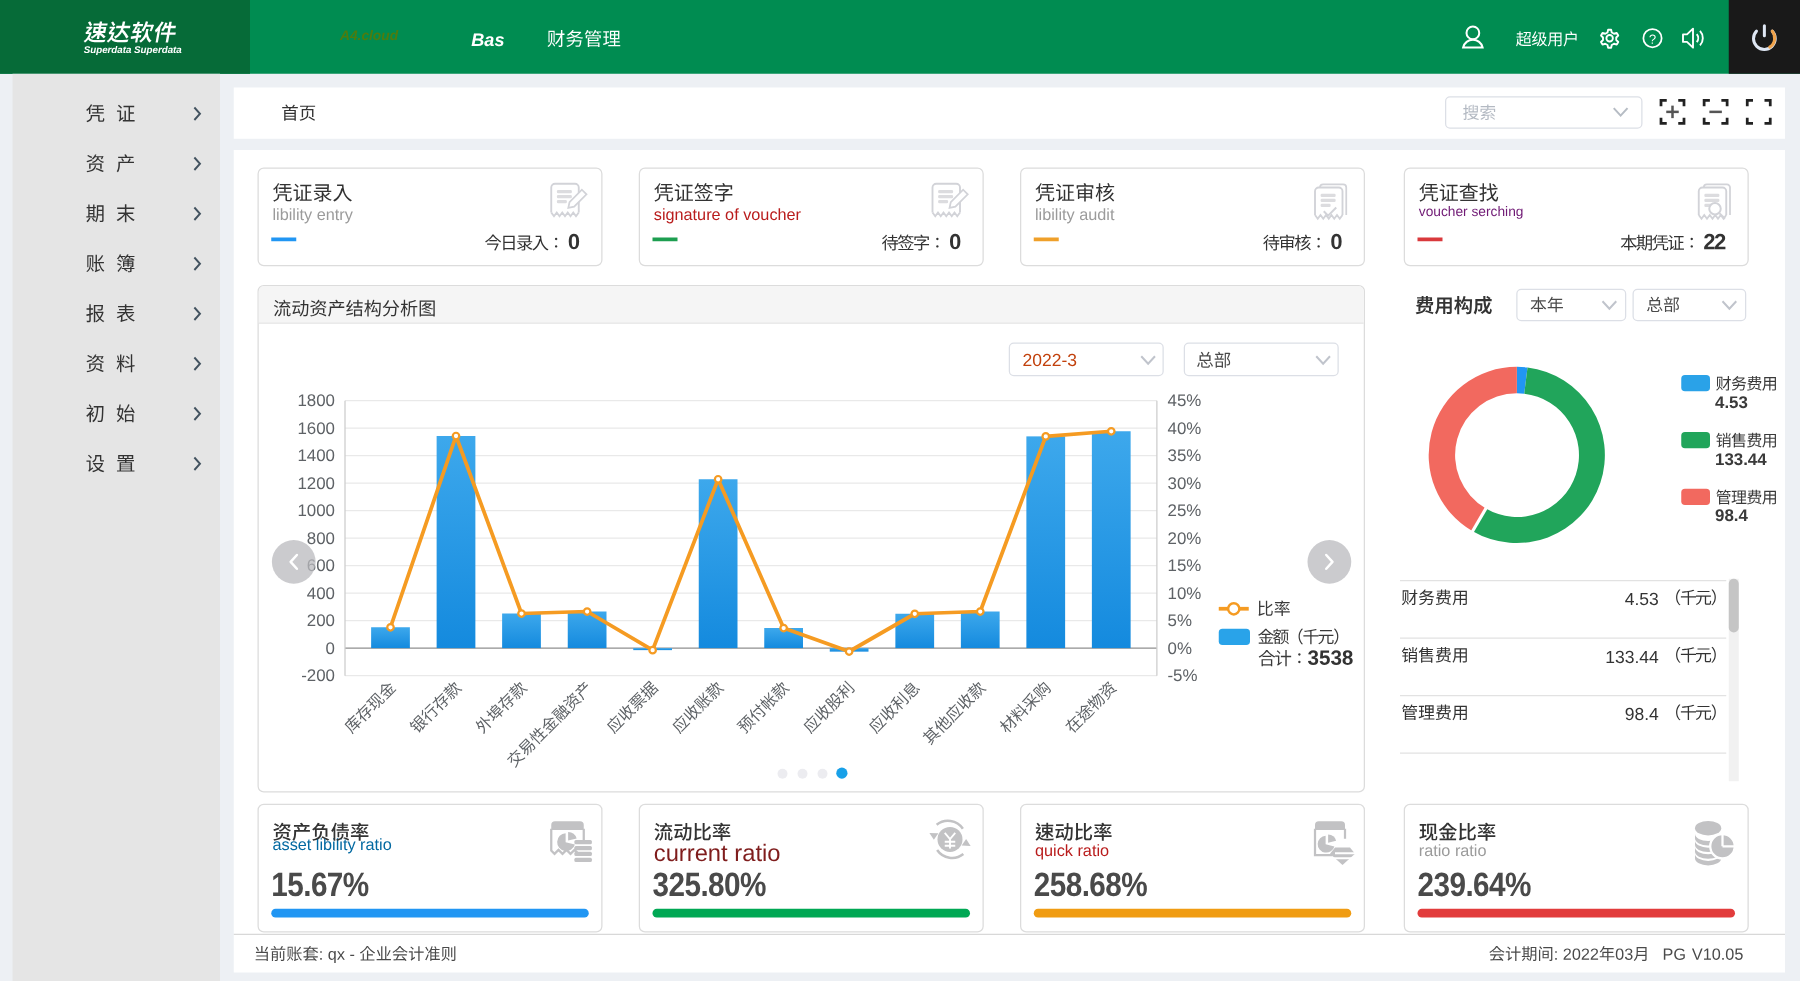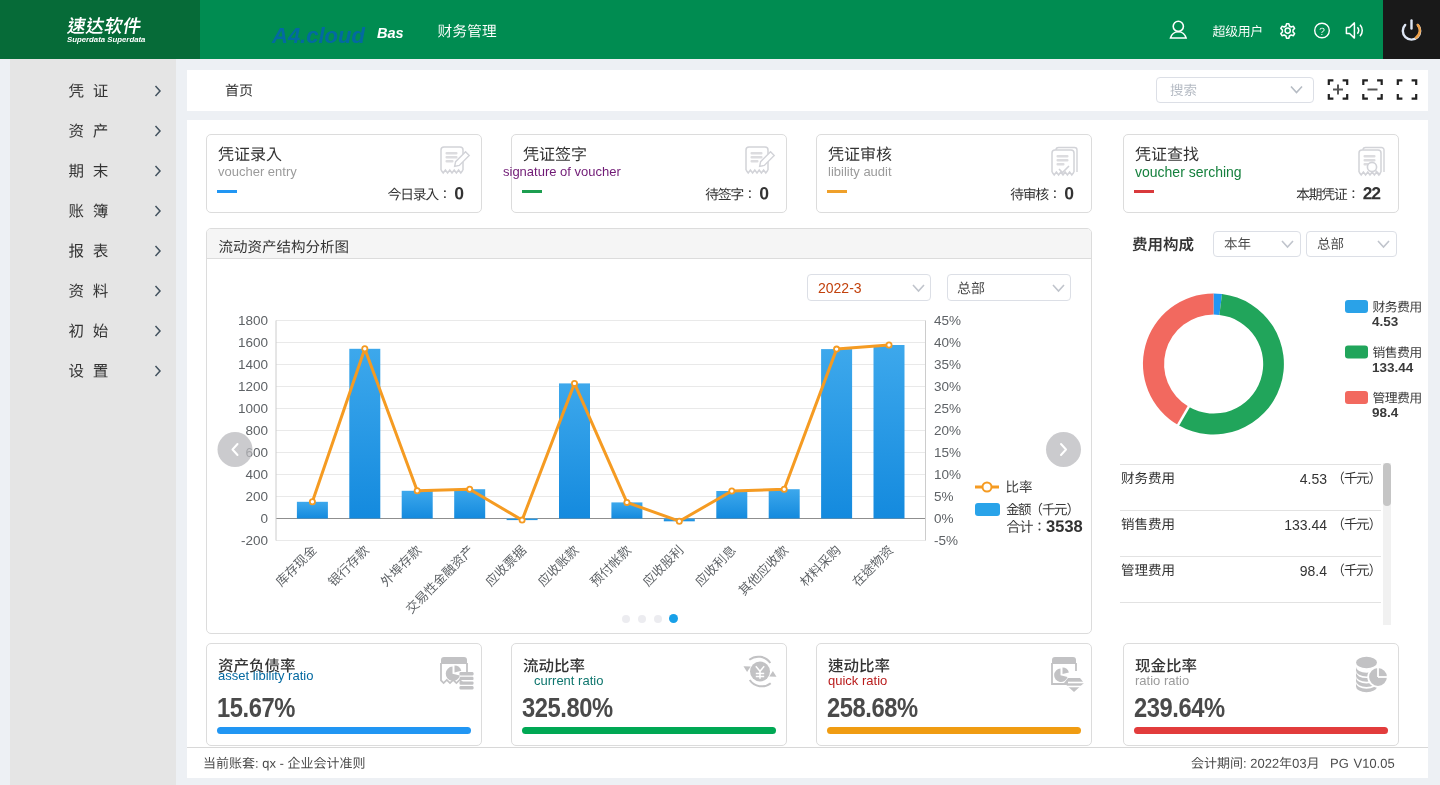--- a/index.html
+++ b/index.html
@@ -1,33 +1,33 @@
 <!DOCTYPE html>
 <html><head><meta charset="utf-8"><style>*{margin:0;padding:0;box-sizing:border-box}html,body{width:1440px;height:785px;overflow:hidden;background:#edf0f4;font-family:"Liberation Sans",sans-serif;}.a{position:absolute;}.card{position:absolute;background:#fff;border:1px solid #dcdcdc;border-radius:5px;}.dd{position:absolute;background:#fff;border:1px solid #dcdfe6;border-radius:4px;}</style></head><body>
 <div class="a" style="left:0;top:0;width:1440px;height:59px;background:#008c51"></div>
 <div class="a" style="left:0;top:0;width:200px;height:59px;background:#066b38"></div>
 <div class="a" style="left:1383px;top:0;width:57px;height:59px;background:#191919"></div>
 <div class="a" style="left:67px;top:34.5px;white-space:nowrap;font-style:italic;font-weight:bold;font-size:7.8px;color:#fff;letter-spacing:0px">Superdata Superdata</div>
-<div class="a" style="left:272px;top:22.5px;font-style:italic;font-weight:bold;font-size:22px;color:#0369a1">A4.cloud</div>
+<div class="a" style="left:272px;top:22.5px;font-style:italic;font-weight:bold;font-size:11px;color:#4d7c0f">A4.cloud</div>
 <div class="a" style="left:377px;top:24.5px;font-style:italic;font-weight:bold;font-size:14.5px;color:#fff">Bas</div>
 <div class="a" style="left:10px;top:59px;width:166px;height:726px;background:#e5e5e5"></div>
 <div class="a" style="left:187px;top:70px;width:1241px;height:41px;background:#fff"></div>
 <div class="dd" style="left:1156px;top:77px;width:158px;height:26px"></div>
 <div class="a" style="left:187px;top:120px;width:1241px;height:658px;background:#fff"></div>
 <div class="card" style="left:206px;top:134px;width:276px;height:79px"></div>
 <div class="card" style="left:511px;top:134px;width:276px;height:79px"></div>
 <div class="card" style="left:816px;top:134px;width:276px;height:79px"></div>
 <div class="card" style="left:1123px;top:134px;width:276px;height:79px"></div>
-<div class="a" style="left:218px;top:163.5px;font-size:13px;color:#9b9b9b">voucher entry</div>
+<div class="a" style="left:218px;top:163.5px;font-size:13px;color:#9b9b9b">libility entry</div>
 <div class="a" style="left:217px;top:190px;width:20px;height:3px;background:#2196f3"></div>
-<div class="a" style="left:503px;top:163.5px;font-size:13px;color:#701a75">signature of voucher</div>
+<div class="a" style="left:523px;top:163.5px;font-size:13px;color:#b91c1c">signature of voucher</div>
 <div class="a" style="left:522px;top:190px;width:20px;height:3px;background:#1d9e50"></div>
 <div class="a" style="left:828px;top:163.5px;font-size:13px;color:#9b9b9b">libility audit</div>
 <div class="a" style="left:827px;top:190px;width:20px;height:3px;background:#efa02a"></div>
-<div class="a" style="left:1135px;top:163.5px;font-size:14px;color:#15803d">voucher serching</div>
+<div class="a" style="left:1135px;top:163.5px;font-size:11px;color:#701a75">voucher serching</div>
 <div class="a" style="left:1134px;top:190px;width:20px;height:3px;background:#d9393c"></div>
 <div class="a" style="left:206px;top:228px;width:886px;height:406px;background:#fff;border:1px solid #dcdcdc;border-radius:5px"></div>
 <div class="a" style="left:207px;top:229px;width:884px;height:30px;background:#f5f5f5;border-bottom:1px solid #dcdcdc;border-radius:4px 4px 0 0"></div>
 <div class="dd" style="left:807px;top:274px;width:124px;height:27px"></div>
 <div class="a" style="left:818px;top:280px;font-size:14px;color:#c2410c">2022-3</div>
 <div class="dd" style="left:947px;top:274px;width:124px;height:27px"></div>
 <div class="a" style="left:622px;top:615px;width:8px;height:8px;border-radius:50%;background:#ececf0"></div>
 <div class="a" style="left:638px;top:615px;width:8px;height:8px;border-radius:50%;background:#ececf0"></div>
 <div class="a" style="left:654px;top:615px;width:8px;height:8px;border-radius:50%;background:#ececf0"></div>
 <div class="a" style="left:669px;top:614px;width:9px;height:9px;border-radius:50%;background:#18a0e8"></div>
@@ -45,21 +45,21 @@
 <div class="a" style="left:1120px;top:602px;width:261px;height:0;border-top:1px solid #e2e2e2"></div>
 <div class="a" style="left:1383px;top:463px;width:8px;height:162px;background:#f1f1f1"></div>
 <div class="a" style="left:1383px;top:463px;width:8px;height:43px;background:#c5c5c5;border-radius:4px"></div>
 <div class="card" style="left:206px;top:643px;width:276px;height:103px"></div>
 <div class="card" style="left:511px;top:643px;width:276px;height:103px"></div>
 <div class="card" style="left:816px;top:643px;width:276px;height:103px"></div>
 <div class="card" style="left:1123px;top:643px;width:276px;height:103px"></div>
 <div class="a" style="left:218px;top:668px;font-size:13px;color:#0369a1">asset libility ratio</div>
 <div class="a" style="left:217px;top:693px;font-size:27px;font-weight:bold;letter-spacing:-0.5px;color:#4a4a4a;transform:scaleX(0.88);transform-origin:0 0">15.67%</div>
 <div class="a" style="left:217px;top:727px;width:254px;height:7px;border-radius:3.5px;background:#2196f3"></div>
-<div class="a" style="left:534px;top:672.5px;font-size:13px;color:#0f766e">current ratio</div>
+<div class="a" style="left:523px;top:672.5px;font-size:19px;color:#7f1d1d">current ratio</div>
 <div class="a" style="left:522px;top:693px;font-size:27px;font-weight:bold;letter-spacing:-0.5px;color:#4a4a4a;transform:scaleX(0.88);transform-origin:0 0">325.80%</div>
 <div class="a" style="left:522px;top:727px;width:254px;height:7px;border-radius:3.5px;background:#00a854"></div>
 <div class="a" style="left:828px;top:672.5px;font-size:13px;color:#b91c1c">quick ratio</div>
 <div class="a" style="left:827px;top:693px;font-size:27px;font-weight:bold;letter-spacing:-0.5px;color:#4a4a4a;transform:scaleX(0.88);transform-origin:0 0">258.68%</div>
 <div class="a" style="left:827px;top:727px;width:254px;height:7px;border-radius:3.5px;background:#f09c12"></div>
 <div class="a" style="left:1135px;top:672.5px;font-size:13px;color:#9b9b9b">ratio ratio</div>
 <div class="a" style="left:1134px;top:693px;font-size:27px;font-weight:bold;letter-spacing:-0.5px;color:#4a4a4a;transform:scaleX(0.88);transform-origin:0 0">239.64%</div>
 <div class="a" style="left:1134px;top:727px;width:254px;height:7px;border-radius:3.5px;background:#e23c3c"></div>
 <div class="a" style="left:187px;top:747px;width:1241px;height:0;border-top:1px solid #d8d8d8"></div>
 <svg class="a" style="left:0;top:0" width="1440" height="785" viewBox="0 0 1440 785" xmlns="http://www.w3.org/2000/svg">

